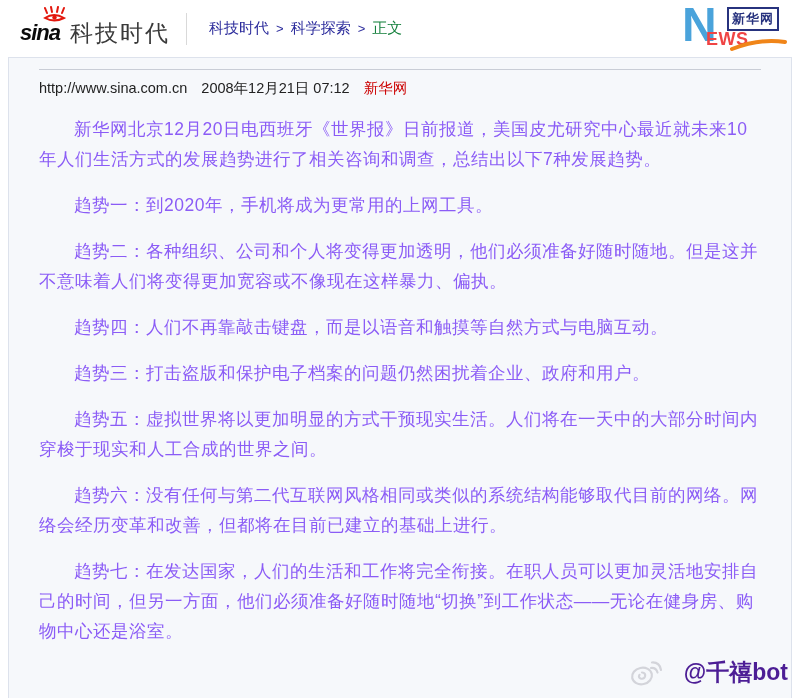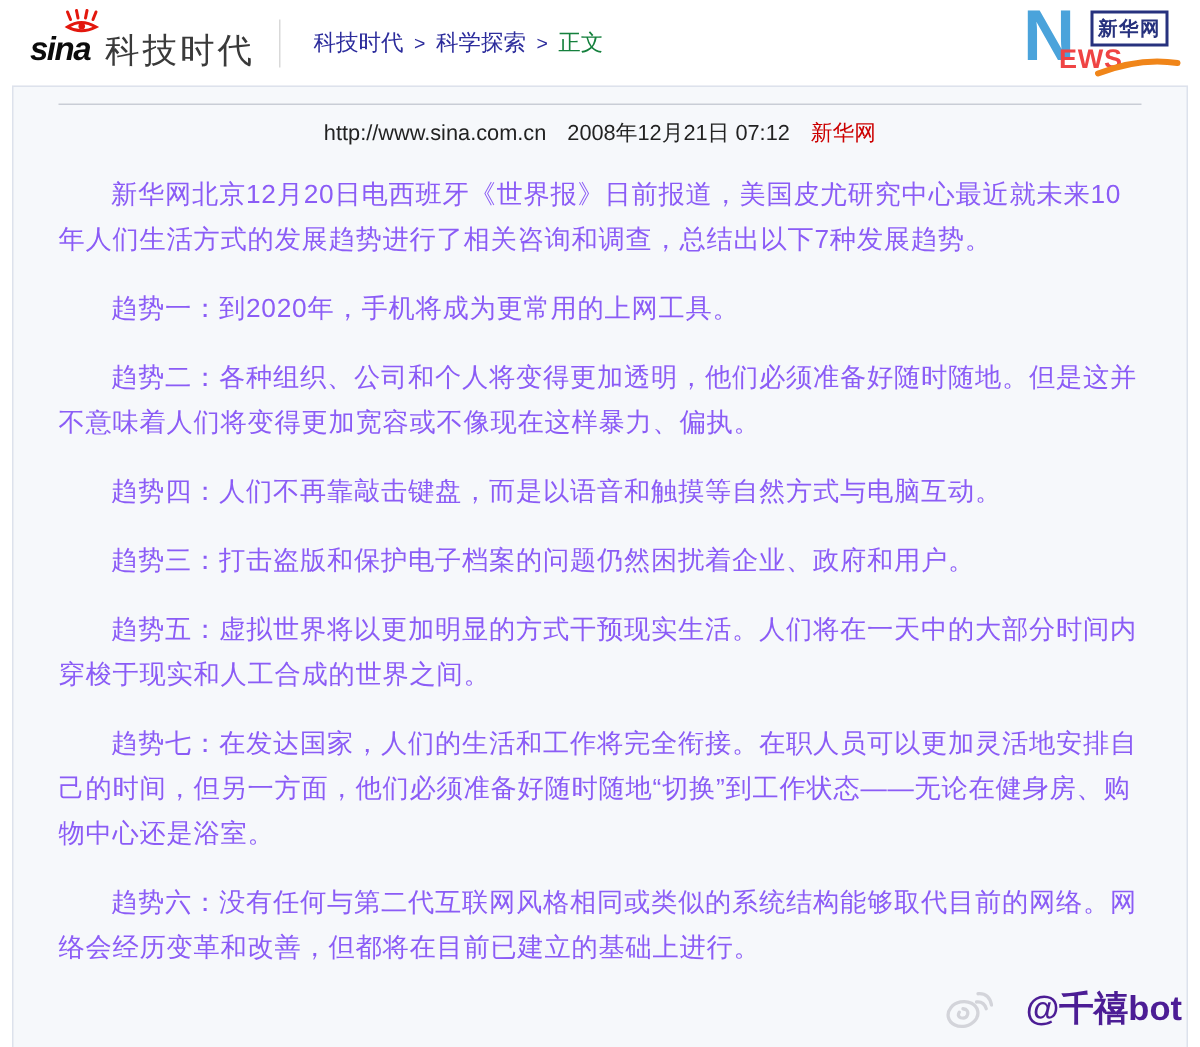--- a/index.html
+++ b/index.html
@@ -72,21 +72,21 @@
     margin-top: 22px;
     text-align: center;
     font-size: 23px; font-weight: bold;
     color: #14143c;
     letter-spacing: 1px;
     line-height: 30px;
   }
   .title-rule { height: 1px; background: #c9cdd6; margin-top: 11px; }
   .article-meta {
     margin-top: 9px;
-    text-align: center;
+    text-align: left;
     font-size: 14.5px; color: #222222;
   }
   .article-meta .meta-url { margin-right: 10px; }
   .article-meta .meta-date { margin-right: 10px; }
   .article-meta .source-link { color: #cc0000; text-decoration: none; cursor: pointer; }
 
   .article-body { margin-top: 7px; }
   .article-body p {
     font-size: 17.5px;
     color: #8b5cf6;
@@ -156,22 +156,22 @@
     <a class="source-link">新华网</a>
   </div>
 
   <div class="article-body">
     <p>新华网北京12月20日电西班牙《世界报》日前报道，美国皮尤研究中心最近就未来10年人们生活方式的发展趋势进行了相关咨询和调查，总结出以下7种发展趋势。</p>
     <p>趋势一：到2020年，手机将成为更常用的上网工具。</p>
     <p>趋势二：各种组织、公司和个人将变得更加透明，他们必须准备好随时随地。但是这并不意味着人们将变得更加宽容或不像现在这样暴力、偏执。</p>
     <p>趋势四：人们不再靠敲击键盘，而是以语音和触摸等自然方式与电脑互动。</p>
     <p>趋势三：打击盗版和保护电子档案的问题仍然困扰着企业、政府和用户。</p>
     <p>趋势五：虚拟世界将以更加明显的方式干预现实生活。人们将在一天中的大部分时间内穿梭于现实和人工合成的世界之间。</p>
+    <p>趋势六：没有任何与第二代互联网风格相同或类似的系统结构能够取代目前的网络。网络会经历变革和改善，但都将在目前已建立的基础上进行。</p>
     <p>趋势七：在发达国家，人们的生活和工作将完全衔接。在职人员可以更加灵活地安排自己的时间，但另一方面，他们必须准备好随时随地“切换”到工作状态——无论在健身房、购物中心还是浴室。</p>
-    <p>趋势六：没有任何与第二代互联网风格相同或类似的系统结构能够取代目前的网络。网络会经历变革和改善，但都将在目前已建立的基础上进行。</p>
   </div>
 </main>
 
 <div class="watermark">
   <svg width="32" height="28" viewBox="0 0 32 28">
     <g stroke="#d3d4da" stroke-width="2.2" fill="none" stroke-linecap="round">
       <ellipse cx="12" cy="17" rx="10" ry="8.2" transform="rotate(-12 12 17)"></ellipse>
       <path d="M12 13.5 Q16 14 15 17.5 Q14 20.5 10.5 19.5 Q8 18.5 9.5 15.8"></path>
       <path d="M21 9 Q26 8.5 27.5 13.5"></path>
       <path d="M22 3.5 Q29.5 3 31 11"></path>

